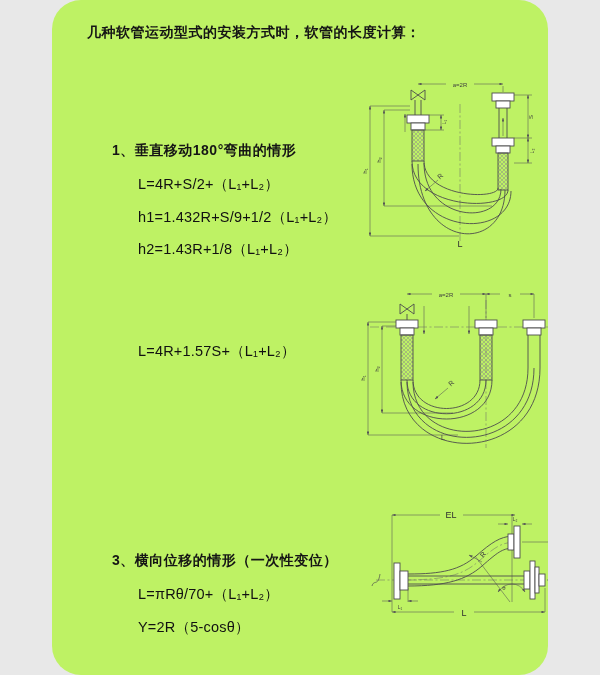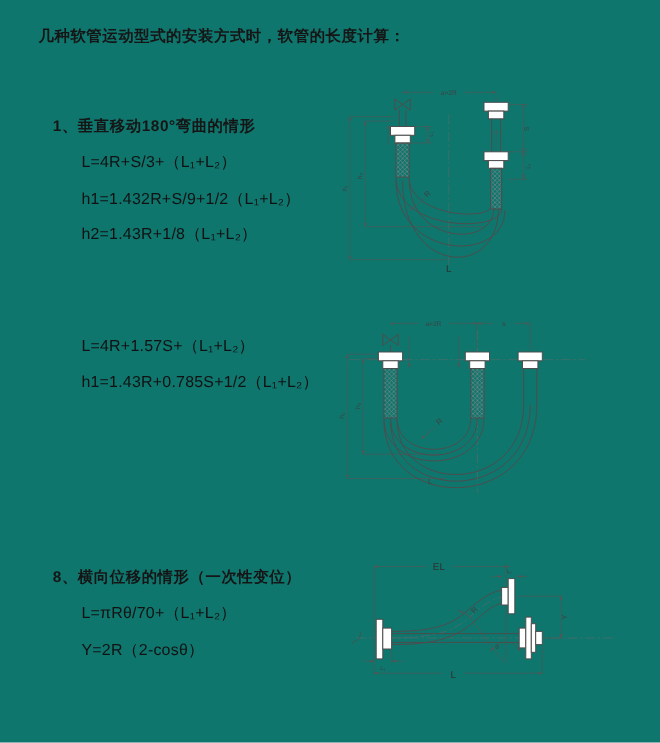--- a/index.html
+++ b/index.html
@@ -1,44 +1,44 @@
 <!DOCTYPE html>
 <html><head>
 <meta charset="utf-8">
 <style>
   html,body{margin:0;padding:0;background:#e8e8e8;}
   .page{
-    position:relative;width:600px;height:675px;background:#0f766e;
+    position:relative;width:496px;height:675px;background:#bef264;
     font-family:"Liberation Sans","DejaVu Sans",sans-serif;color:#1c1c1c;
-    overflow:hidden;margin:0 auto;
+    overflow:hidden;margin:0 auto;border-radius:29px;
   }
   .title{
     position:absolute;left:35px;top:24px;font-size:14px;font-weight:700;
     letter-spacing:0.5px;color:#151515;
   }
-  .sec{position:absolute;left:48px;width:270px;}
+  .sec{position:absolute;left:60px;width:270px;margin-top:36px;}
   .sec-h{font-size:14px;font-weight:700;letter-spacing:0.5px;color:#151515;margin:0 0 8px 0;line-height:20px;}
   .formula{margin:0 0 0 26px;font-size:14.5px;line-height:32.5px;color:#111;letter-spacing:0.2px;}
   .diag{position:absolute;}
   svg{display:block;}
   .dim-t{font-size:6px;fill:#3f3f3f;}
   .big-t{font-size:9px;fill:#2f2f2f;}
   .mid-t{font-size:7px;fill:#3f3f3f;}
   .tiny-t{font-size:5px;fill:#3f3f3f;}
 </style>
 </head>
 <body>
 
 <div class="page">
 
   <div class="title">几种软管运动型式的安装方式时，软管的长度计算：</div>
 
   <div class="sec" style="top:104px">
     <div class="sec-h">1、垂直移动180°弯曲的情形</div>
-    <p class="formula">L=4R+S/3+（L₁+L₂）</p>
+    <p class="formula">L=4R+S/2+（L₁+L₂）</p>
     <p class="formula">h1=1.432R+S/9+1/2（L₁+L₂）</p>
     <p class="formula">h2=1.43R+1/8（L₁+L₂）</p>
   </div>
 
   <div class="diag" style="left:310px;top:64px">
   <svg width="232" height="188" viewBox="0 0 232 188">
     <defs>
       <marker id="a1" viewBox="0 0 6 4" refX="5.6" refY="2" markerWidth="7" markerHeight="5" orient="auto-start-reverse">
         <path d="M0,0 L6,2 L0,4 Z" fill="#555"></path>
       </marker>
@@ -102,21 +102,20 @@
       <text class="tiny-t" transform="rotate(-90 172 87)" x="172" y="87" text-anchor="middle">L₂</text>
       <text class="tiny-t" transform="rotate(-90 84 58)" x="84" y="58" text-anchor="middle">L₁</text>
       <text class="mid-t" transform="rotate(-42 80 114)" x="80" y="114" text-anchor="middle">R</text>
       <text class="big-t" x="98" y="183" text-anchor="middle">L</text>
     </g>
   </svg>
   </div>
 
   <div class="sec" style="top:299px">
     <p class="formula">L=4R+1.57S+（L₁+L₂）</p>
-    <p class="formula">h1=1.43R+0.785S+1/2（L₁+L₂）</p>
   </div>
 
   <div class="diag" style="left:306px;top:280px">
   <svg width="235" height="176" viewBox="0 0 235 176">
     <defs>
       <marker id="a2" viewBox="0 0 6 4" refX="5.6" refY="2" markerWidth="7" markerHeight="5" orient="auto-start-reverse">
         <path d="M0,0 L6,2 L0,4 Z" fill="#555"></path>
       </marker>
       <pattern id="b2" width="4" height="4" patternUnits="userSpaceOnUse">
         <path d="M0,4 L4,0 M0,0 L4,4" stroke="#8a8a8a" stroke-width="0.5"></path>
@@ -170,23 +169,23 @@
       <text class="dim-t" x="152" y="16.5" text-anchor="middle">s</text>
       <text class="dim-t" transform="rotate(-90 7 98)" x="7" y="98" text-anchor="middle">h₁</text>
       <text class="dim-t" transform="rotate(-90 21 89)" x="21" y="89" text-anchor="middle">h₂</text>
       <text class="mid-t" transform="rotate(-42 95 105)" x="95" y="105" text-anchor="middle">R</text>
       <text class="mid-t" x="85" y="160" text-anchor="middle">L</text>
     </g>
   </svg>
   </div>
 
   <div class="sec" style="top:514px">
-    <div class="sec-h">8、横向位移的情形（一次性变位）</div>
+    <div class="sec-h">3、横向位移的情形（一次性变位）</div>
     <p class="formula">L=πRθ/70+（L₁+L₂）</p>
-    <p class="formula">Y=2R（2-cosθ）</p>
+    <p class="formula">Y=2R（5-cosθ）</p>
   </div>
 
   <div class="diag" style="left:310px;top:500px">
   <svg width="272" height="148" viewBox="0 0 272 148">
     <defs>
       <marker id="a3" viewBox="0 0 6 4" refX="5.6" refY="2" markerWidth="7" markerHeight="5" orient="auto-start-reverse">
         <path d="M0,0 L6,2 L0,4 Z" fill="#555"></path>
       </marker>
     </defs>
     <g stroke="#666" stroke-width="0.5" fill="none" stroke-dasharray="9 2.5 2 2.5">

